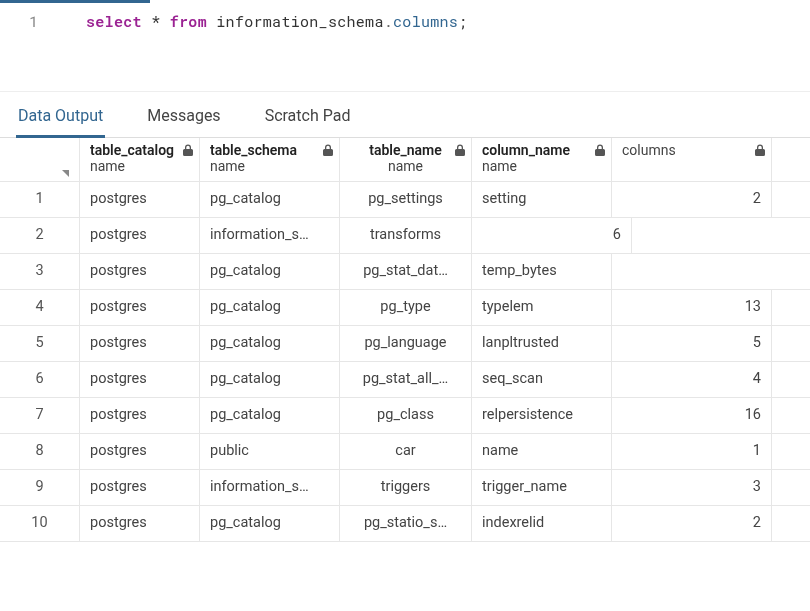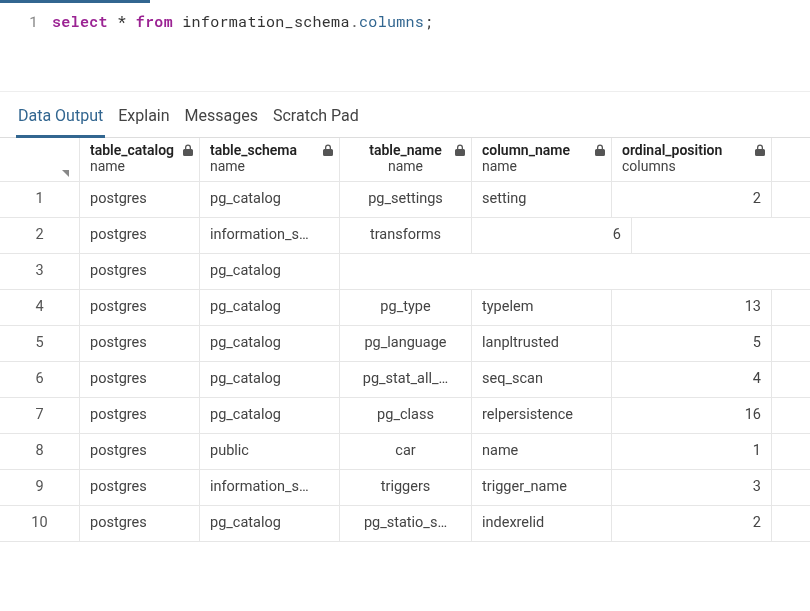--- a/index.html
+++ b/index.html
@@ -30,31 +30,32 @@
     color: #888;
     font-family: "Roboto Mono", "Consolas", monospace;
     font-size: 15px;
   }
   .code {
     font-family: "Roboto Mono", "Consolas", monospace;
     font-size: 15px;
     white-space: pre;
     padding-top: 2px;
     letter-spacing: 0.3px;
+    margin-left: 34px;
   }
   .kw   { color: #9b2393; font-weight: 600; }
   .star { color: #333; }
   .ident{ color: #333; }
   .dot  { color: #666; }
   .attr { color: #326690; }
   .punc { color: #333; }
 
   .tabs {
     display: flex;
-    gap: 11px;
+    gap: 40px;
     padding: 8px 16px 0 16px;
     border-bottom: 1px solid #ddd;
     font-size: 16px;
     color: #444;
   }
   .tab {
     padding: 6px 2px 10px 2px;
     cursor: pointer;
     border-bottom: 3px solid transparent;
     margin-bottom: -1px;
@@ -128,21 +129,20 @@
 
 <div class="top-accent"></div>
 
 <div class="editor">
   <div class="gutter">1</div>
   <div class="code"><span class="kw">select</span> <span class="star">*</span> <span class="kw">from</span> <span class="ident">information_schema</span><span class="dot">.</span><span class="attr">columns</span><span class="punc">;</span></div>
 </div>
 
 <div class="tabs">
   <div class="tab active">Data Output</div>
-  <div class="tab">Explain</div>
   <div class="tab">Messages</div>
   <div class="tab">Scratch Pad</div>
 </div>
 
 <div class="grid">
 
   <div class="grid-row grid-header-row" style="height:44px;">
     <div class="cell rownum-header">
       <div class="sort-tri"></div>
     </div>
@@ -176,21 +176,20 @@
     <div class="cell col-column">
       <span class="hdr-title">column_name</span>
       <span class="hdr-type">name</span>
       <span class="lock-icon">
           <svg viewBox="0 0 10 12">
             <path fill="currentColor" d="M2 5V3.5a3 3 0 016 0V5h.5A1.5 1.5 0 0110 6.5v4A1.5 1.5 0 018.5 12h-7A1.5 1.5 0 010 10.5v-4A1.5 1.5 0 011.5 5H2zm1.3 0h3.4V3.5a1.7 1.7 0 00-3.4 0V5z"></path>
           </svg>
         </span>
     </div>
     <div class="cell col-ordinal">
-      <span class="hdr-title">ordinal_position</span>
       <span class="hdr-type">columns</span>
       <span class="lock-icon">
           <svg viewBox="0 0 10 12">
             <path fill="currentColor" d="M2 5V3.5a3 3 0 016 0V5h.5A1.5 1.5 0 0110 6.5v4A1.5 1.5 0 018.5 12h-7A1.5 1.5 0 010 10.5v-4A1.5 1.5 0 011.5 5H2zm1.3 0h3.4V3.5a1.7 1.7 0 00-3.4 0V5z"></path>
           </svg>
         </span>
     </div>
   </div>
 
   <div id="grid-body">
@@ -206,20 +205,22 @@
         <div class="cell rownum">2</div>
         <div class="cell col-catalog">postgres</div>
         <div class="cell col-schema">information_s…</div>
         <div class="cell col-table">transforms</div>
         <div class="cell col-ordinal">6</div>
       </div>
       <div class="grid-row">
         <div class="cell rownum">3</div>
         <div class="cell col-catalog">postgres</div>
         <div class="cell col-schema">pg_catalog</div>
+        <div class="cell col-table">pg_stat_dat…</div>
+        <div class="cell col-column">temp_bytes</div>
       </div>
       <div class="grid-row">
         <div class="cell rownum">4</div>
         <div class="cell col-catalog">postgres</div>
         <div class="cell col-schema">pg_catalog</div>
         <div class="cell col-table">pg_type</div>
         <div class="cell col-column">typelem</div>
         <div class="cell col-ordinal">13</div>
       </div>
       <div class="grid-row">

